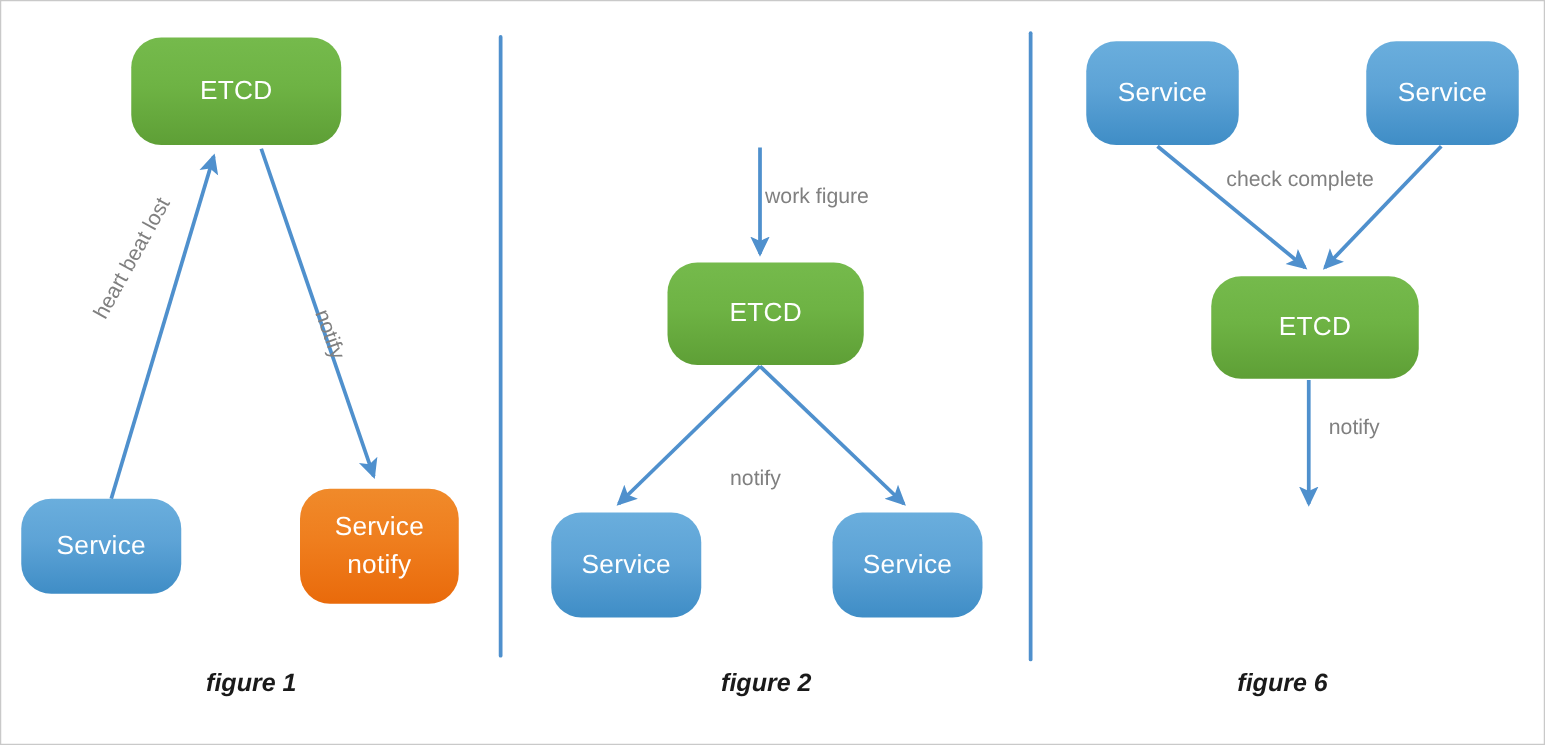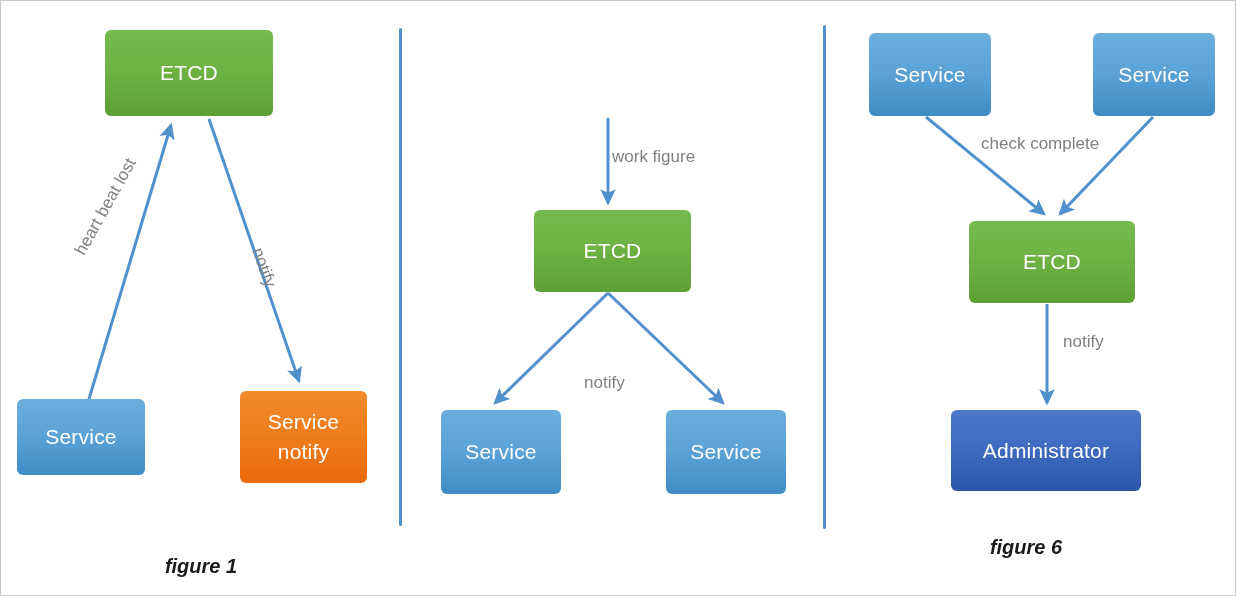--- a/index.html
+++ b/index.html
@@ -21,21 +21,21 @@
   #svg-layer {
     position: absolute;
     left: 0;
     top: 0;
     width: 1236px;
     height: 596px;
   }
   .node {
     position: absolute;
     box-sizing: border-box;
-    border-radius: 6px;
+    border-radius: 24px;
     display: flex;
     flex-direction: column;
     align-items: center;
     justify-content: center;
     color: #ffffff;
     font-family: "Liberation Sans", sans-serif;
     font-size: 21px;
     line-height: 1.42;
     text-align: center;
     letter-spacing: 0.2px;
@@ -140,32 +140,30 @@
   </div>
 
   <div class="node node-blue" style="left:1092px; top:32px; width:122px; height:83px;">
     <span class="node-line">Service</span>
   </div>
 
   <div class="node node-green" style="left:968px; top:220px; width:166px; height:82px;">
     <span class="node-line">ETCD</span>
   </div>
 
-  <div class="node node-darkblue" style="left:950px; top:409px; width:190px; height:81px;">
-    <span class="node-line">Administrator</span>
-  </div>
 
   <div class="edge-label" style="left:70px; top:248px; transform:rotate(-61deg); transform-origin:left top;">heart beat lost</div>
 
   <div class="edge-label" style="left:265px; top:244px; transform:rotate(70deg); transform-origin:left top;">notify</div>
 
   <div class="edge-label" style="left:611px; top:146px;">work figure</div>
 
   <div class="edge-label" style="left:583px; top:372px;">notify</div>
 
   <div class="edge-label" style="left:980px; top:133px;">check complete</div>
 
   <div class="edge-label" style="left:1062px; top:331px;">notify</div>
 
-  <div class="caption" style="left:125px; top:535px; width:150px;margin-top:19px;">figure 1</div>
+  <div class="caption" style="left:125px; top:535px; width:150px;">figure 1</div>
+  <div class="caption" style="left:537px; top:535px; width:150px;">figure 2</div>
   <div class="caption" style="left:950px; top:535px; width:150px;">figure 6</div>
 
 </div>
 
 </body></html>

